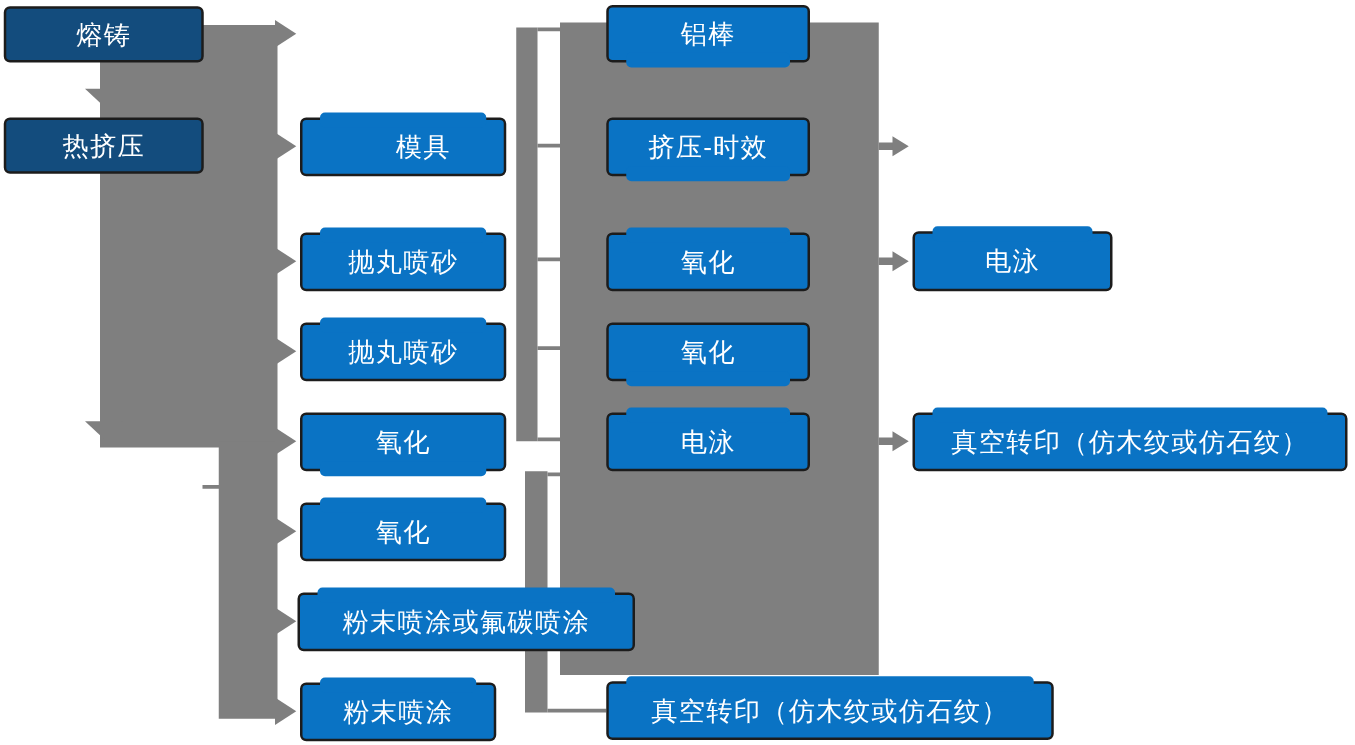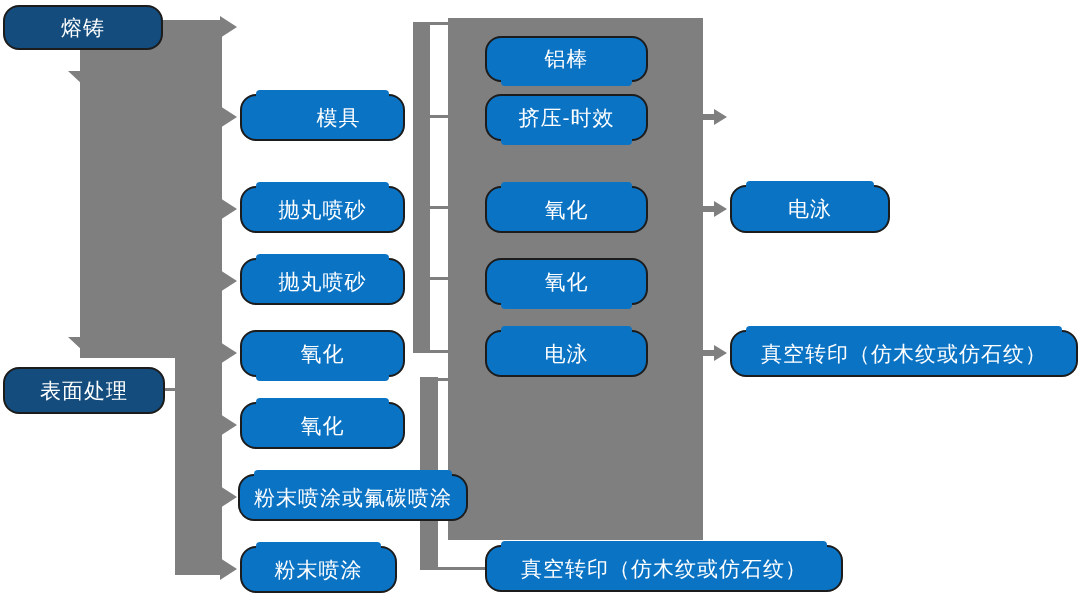--- a/index.html
+++ b/index.html
@@ -47,42 +47,42 @@
   #a27{left:220px;top:486px;} #a28{left:220px;top:558px;}
   #s41{left:703px;top:114px;width:12px;height:6px;}
   #s42{left:703px;top:206px;width:12px;height:6px;}
   #s43{left:703px;top:350px;width:12px;height:6px;}
   #a41{left:714px;top:109px;} #a42{left:714px;top:201px;} #a43{left:714px;top:345px;}
   
   .node{
     position:absolute;z-index:3;box-sizing:border-box;
     display:flex;align-items:center;justify-content:center;
     color:var(--text);font-size:21px;letter-spacing:1px;
-    border:2px solid var(--border);border-radius:16px;
+    border:2px solid var(--border);border-radius:5px;
   }
   .blue{background:var(--blue);}
   .navy{background:var(--navy);}
   .echo-t::before,.echo-b::before{
     content:"";position:absolute;left:14px;right:14px;height:12px;
     background:inherit;border-radius:4px;z-index:-1;
   }
   .echo-t::before{top:-6px;}
   .echo-b::before{bottom:-6px;}
   #n11{left:3px;top:5px;width:160px;height:45px;}
   #n12{left:3px;top:94px;width:160px;height:45px;}
   #n13{left:3px;top:367px;width:162px;height:47px;}
   #n21{left:240px;top:4px;width:165px;height:46px;}
   #n22{left:240px;top:94px;width:165px;height:47px;padding-left:32px;}
   #n23{left:240px;top:186px;width:165px;height:47px;}
   #n24{left:240px;top:258px;width:165px;height:47px;}
   #n25{left:240px;top:330px;width:165px;height:47px;}
   #n26{left:240px;top:402px;width:165px;height:47px;}
-  #n27{left:238px;top:474px;width:230px;height:47px;}
+  #n27{left:238px;top:474px;width:270px;height:47px;}
   #n28{left:240px;top:546px;width:157px;height:47px;}
-  #n31{left:485px;top:4px;width:163px;height:46px;margin-top:32px;}
+  #n31{left:485px;top:4px;width:163px;height:46px;}
   #n32{left:485px;top:94px;width:163px;height:47px;}
   #n33{left:485px;top:186px;width:163px;height:47px;}
   #n34{left:485px;top:258px;width:163px;height:47px;}
   #n35{left:485px;top:330px;width:163px;height:47px;}
   #n36{left:485px;top:545px;width:358px;height:47px;}
   #n41{left:730px;top:93px;width:160px;height:48px;}
   #n42{left:730px;top:185px;width:160px;height:48px;}
   #n43{left:730px;top:330px;width:348px;height:47px;}
 </style>
 </head>
@@ -118,21 +118,21 @@
   <div class="arr-right" id="a28"></div>
 
   <div class="tie" id="s41"></div>
   <div class="tie" id="s42"></div>
   <div class="tie" id="s43"></div>
   <div class="arr-right-sm" id="a41"></div>
   <div class="arr-right-sm" id="a42"></div>
   <div class="arr-right-sm" id="a43"></div>
 
   <div class="node navy" id="n11">熔铸</div>
-  <div class="node navy" id="n13">表面处理</div>
+  <div class="node navy" id="n12">热挤压</div>
 
   <div class="node blue echo-t" id="n22">模具</div>
   <div class="node blue echo-t" id="n23">抛丸喷砂</div>
   <div class="node blue echo-t" id="n24">抛丸喷砂</div>
   <div class="node blue echo-b" id="n25">氧化</div>
   <div class="node blue echo-t" id="n26">氧化</div>
   <div class="node blue echo-t" id="n27">粉末喷涂或氟碳喷涂</div>
   <div class="node blue echo-t" id="n28">粉末喷涂</div>
 
   <div class="node blue echo-b" id="n31">铝棒</div>

